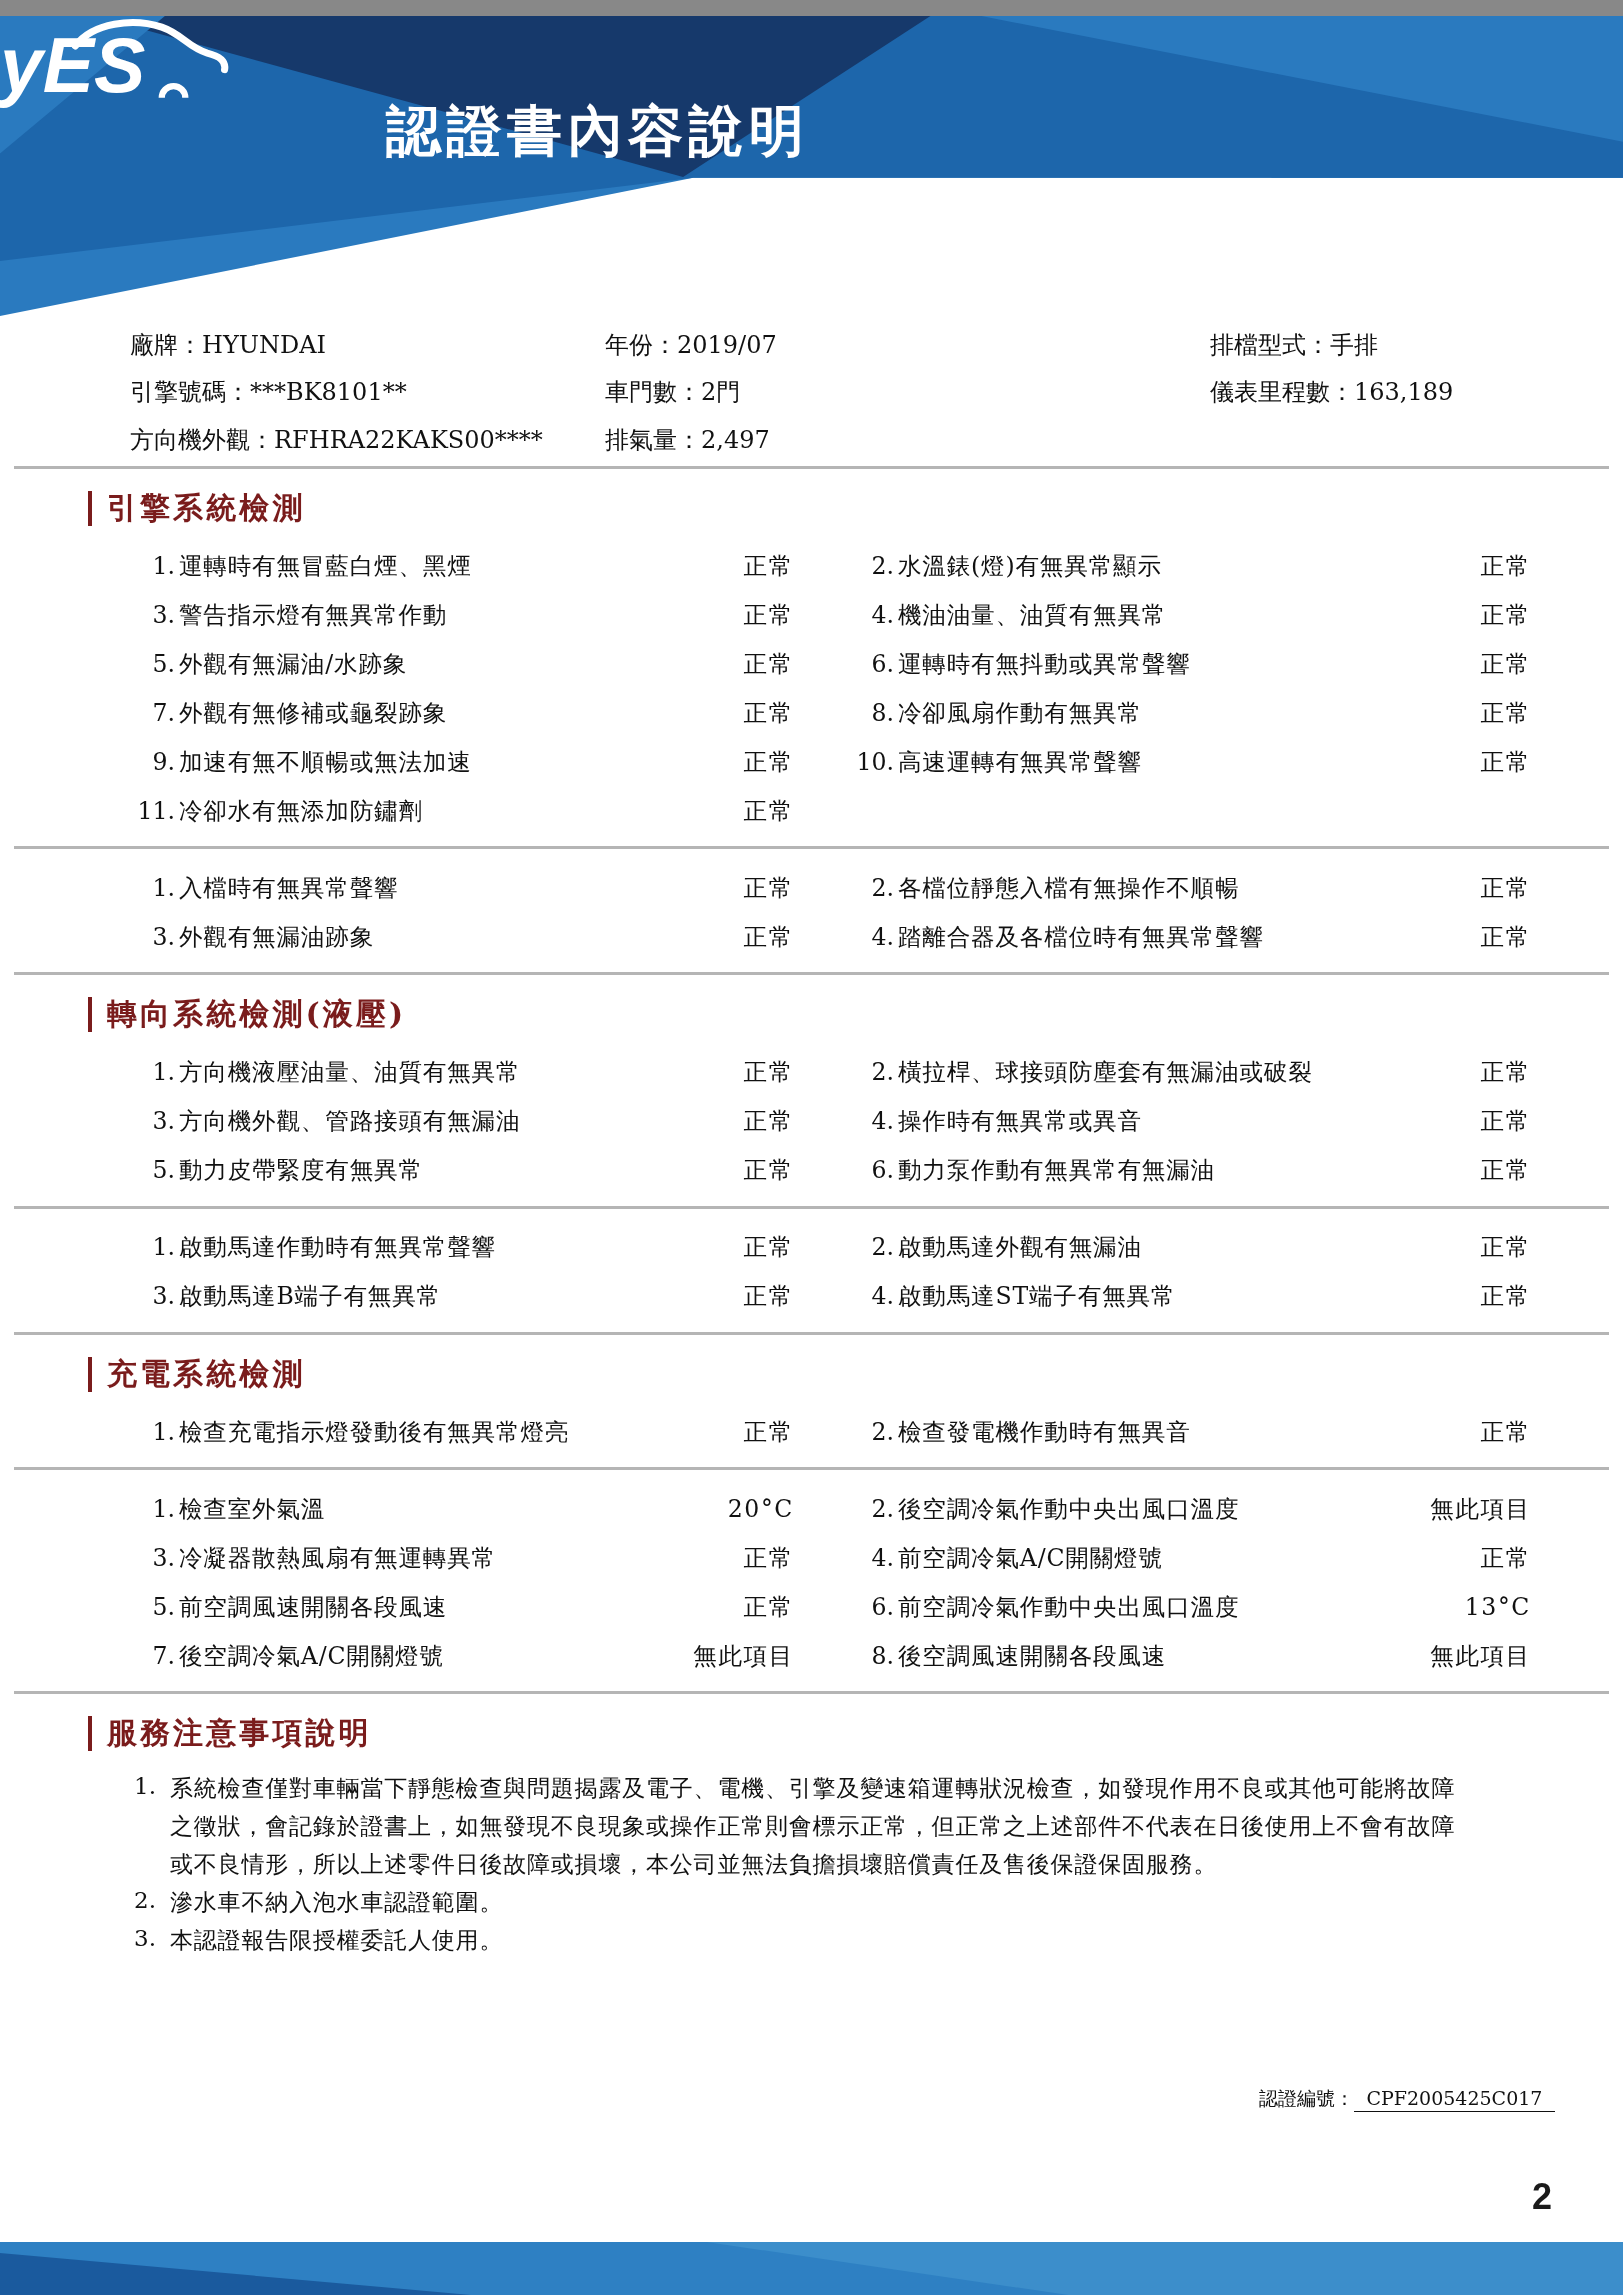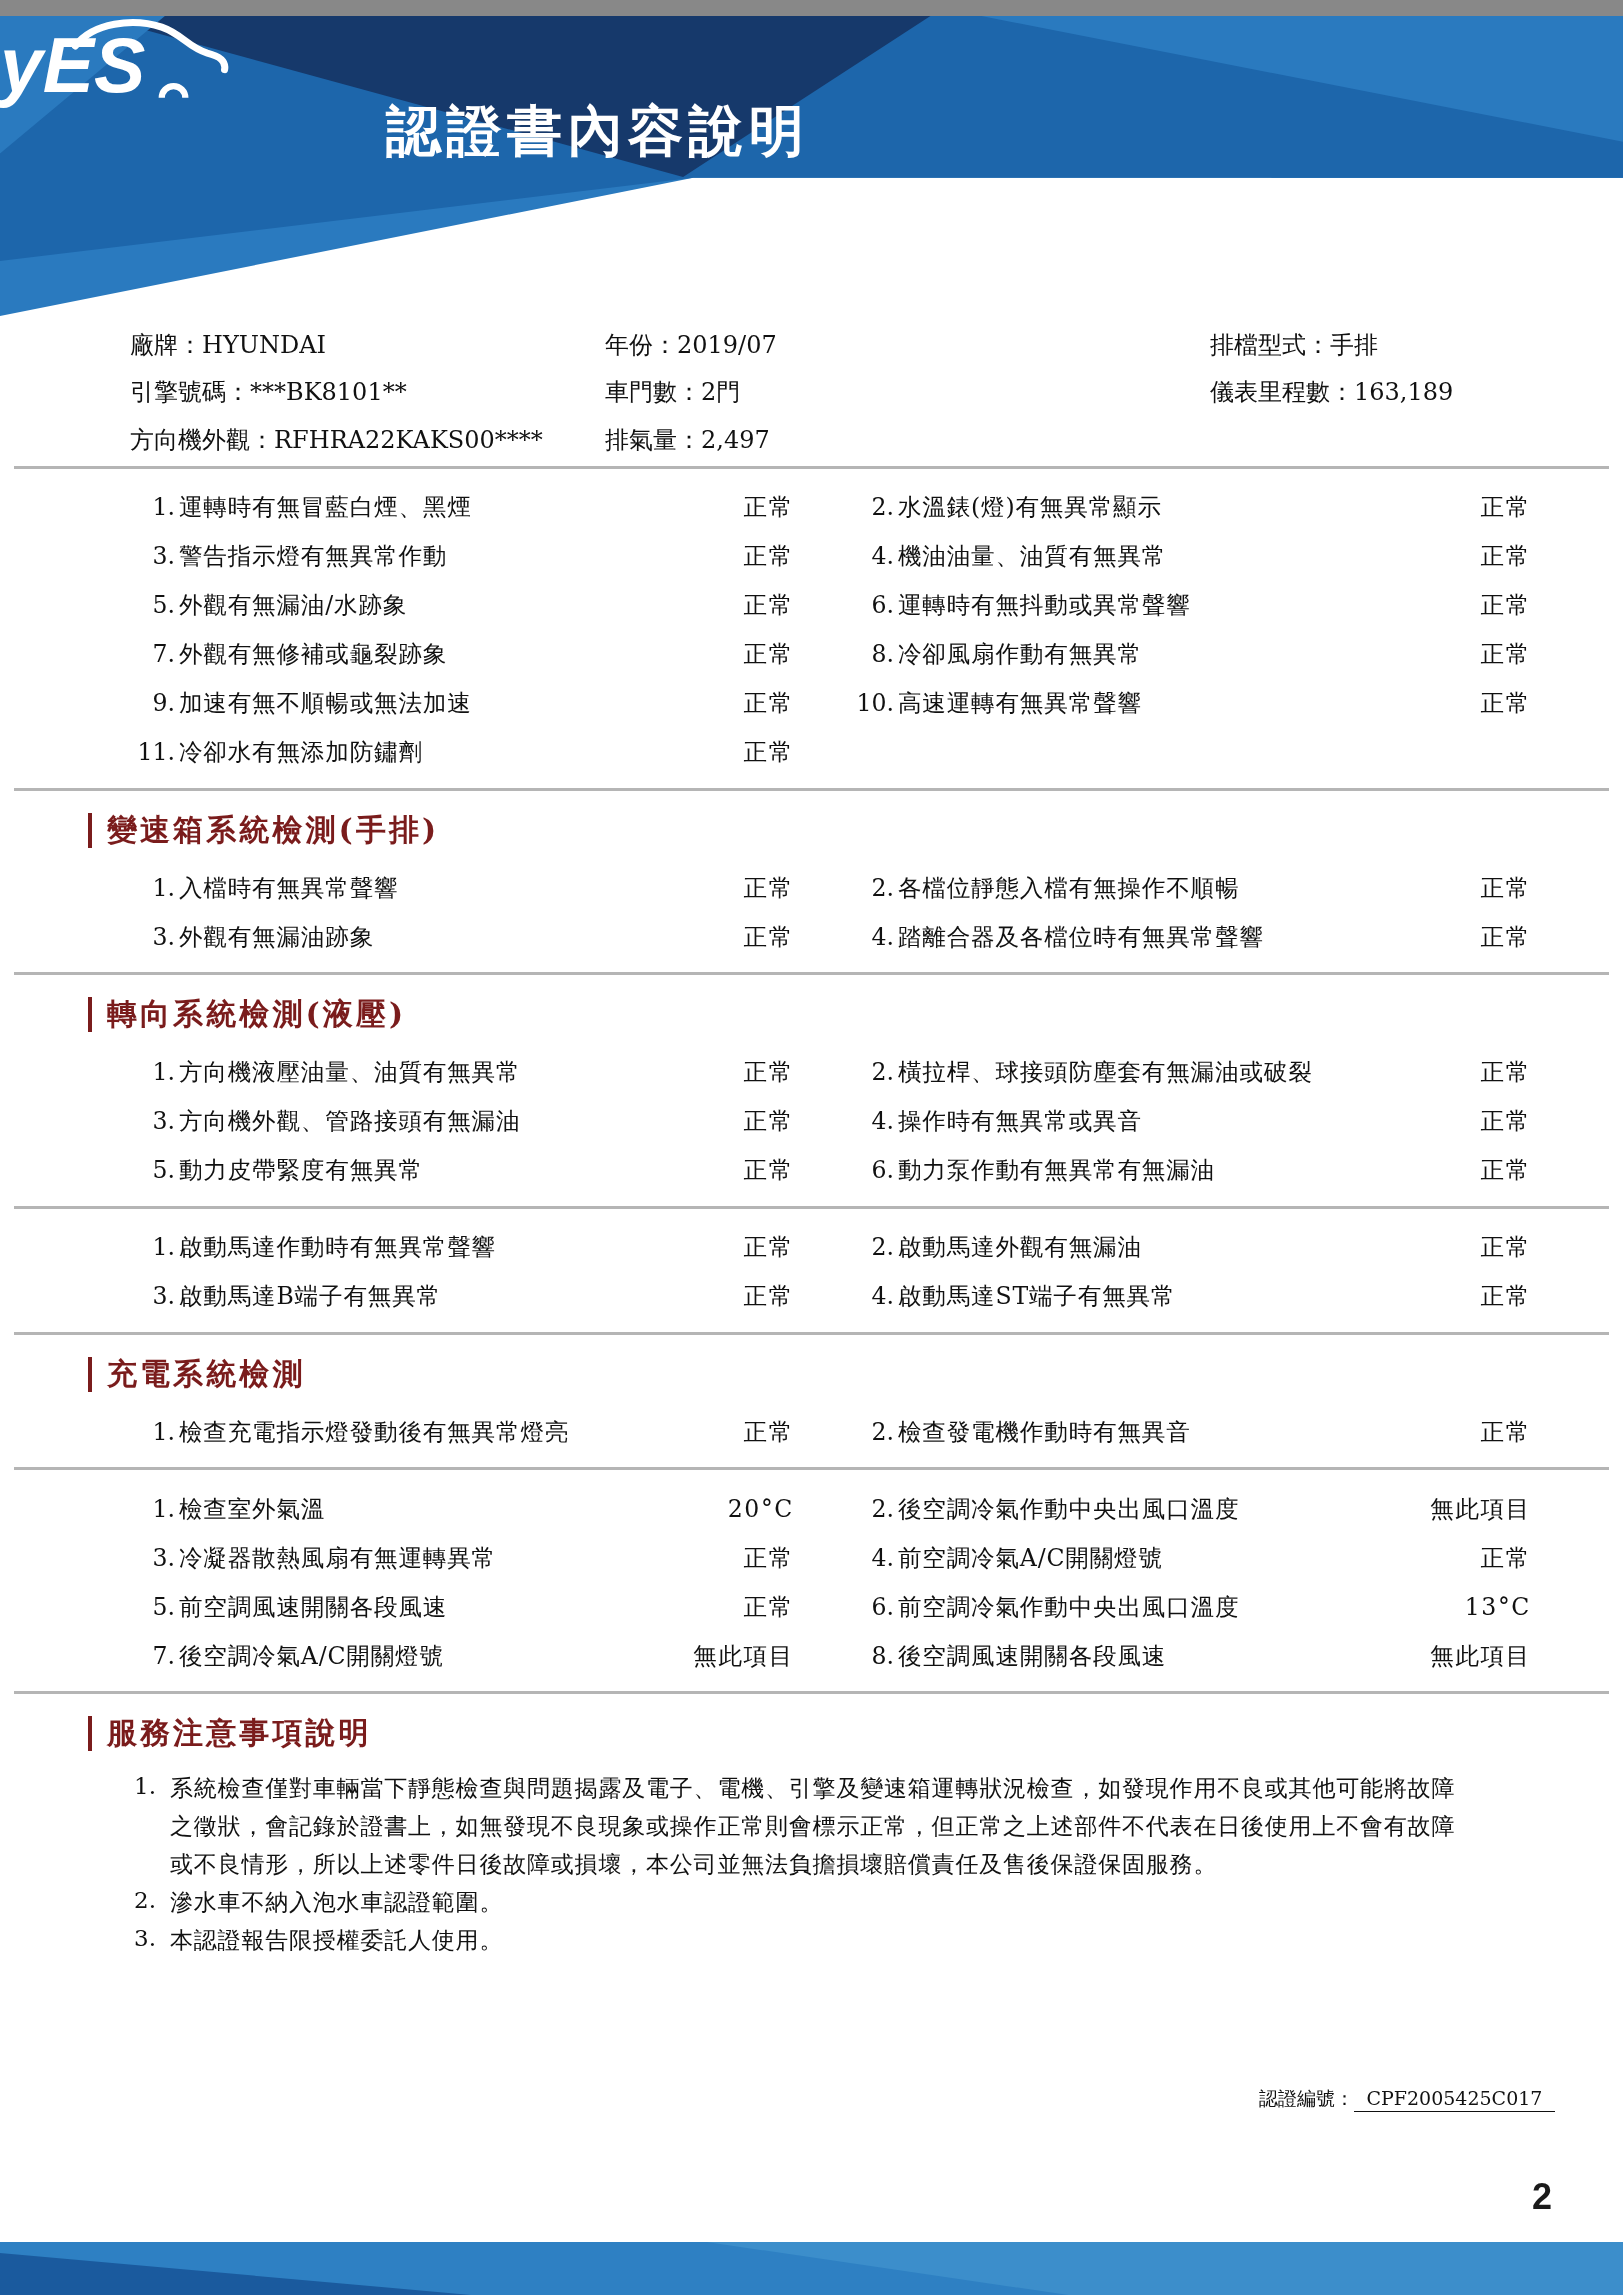--- a/index.html
+++ b/index.html
@@ -116,20 +116,24 @@
   </div>
 
   <div class="vfield">
     <span>排氣量</span><span>：</span><span>2,497</span>
   </div>
 </div>
   <div class="divider"></div>
 
   <div id="sections-host">
   <section class="sec">
+    <div class="sec-head">
+      <span class="bar"></span>
+      <h2 class="sec-title">引擎系統檢測</h2>
+    </div>
     <div class="items">
   <div class="item">
     <span class="no">1.</span>
     <span class="label">運轉時有無冒藍白煙、黑煙</span>
     <span class="result">正常</span>
   </div>
 
   <div class="item">
     <span class="no">2.</span>
     <span class="label">水溫錶(燈)有無異常顯示</span>
@@ -187,24 +191,20 @@
   <div class="item">
     <span class="no">11.</span>
     <span class="label">冷卻水有無添加防鏽劑</span>
     <span class="result">正常</span>
   </div>
 </div>
     <div class="divider"></div>
   </section>
 
   <section class="sec">
-    <div class="sec-head">
-      <span class="bar"></span>
-      <h2 class="sec-title">變速箱系統檢測(手排)</h2>
-    </div>
     <div class="items">
   <div class="item">
     <span class="no">1.</span>
     <span class="label">入檔時有無異常聲響</span>
     <span class="result">正常</span>
   </div>
 
   <div class="item">
     <span class="no">2.</span>
     <span class="label">各檔位靜態入檔有無操作不順暢</span>

